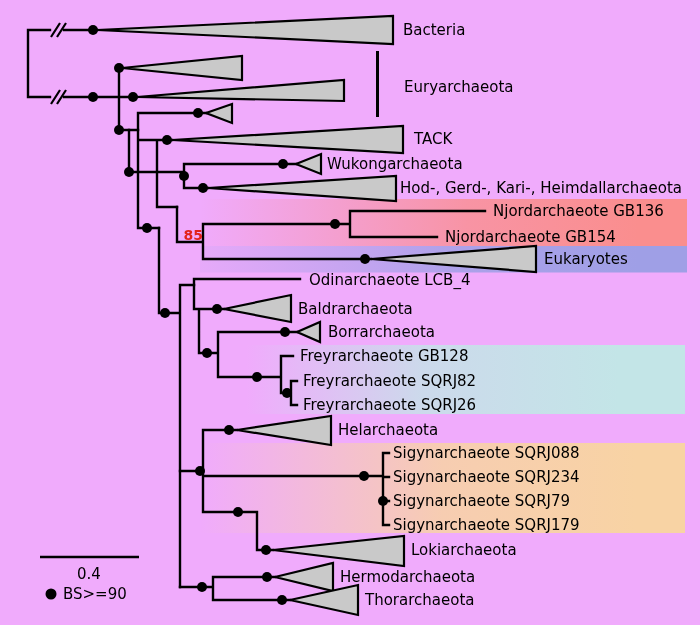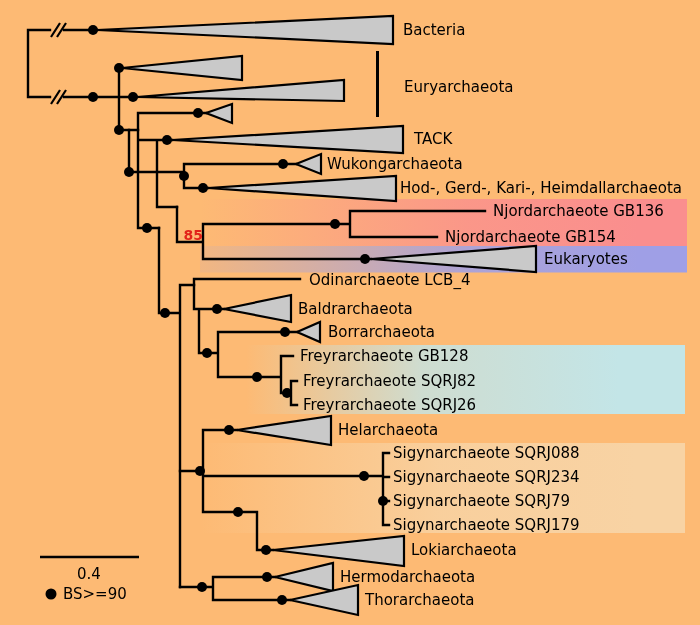--- a/index.html
+++ b/index.html
@@ -1,16 +1,16 @@
 <!DOCTYPE html>
 <html><head>
 <meta charset="utf-8">
 <style>
   html,body{margin:0;padding:0;background:#ffffff;}
-  .stage{position:relative;width:700px;height:625px;background:#fdba74;overflow:hidden;
+  .stage{position:relative;width:700px;height:625px;background:#f0abfc;overflow:hidden;
          font-family:"DejaVu Sans","Liberation Sans",sans-serif;}
   svg text{font-family:"DejaVu Sans","Liberation Sans",sans-serif;font-size:15px;fill:#000;}
   svg text.support{font-size:14px;font-weight:bold;fill:#e2231a;}
   svg text.small{font-size:15px;}
 </style>
 </head>
 <body>
 
 <div class="stage">
 <svg width="700" height="625" viewBox="0 0 700 625">

